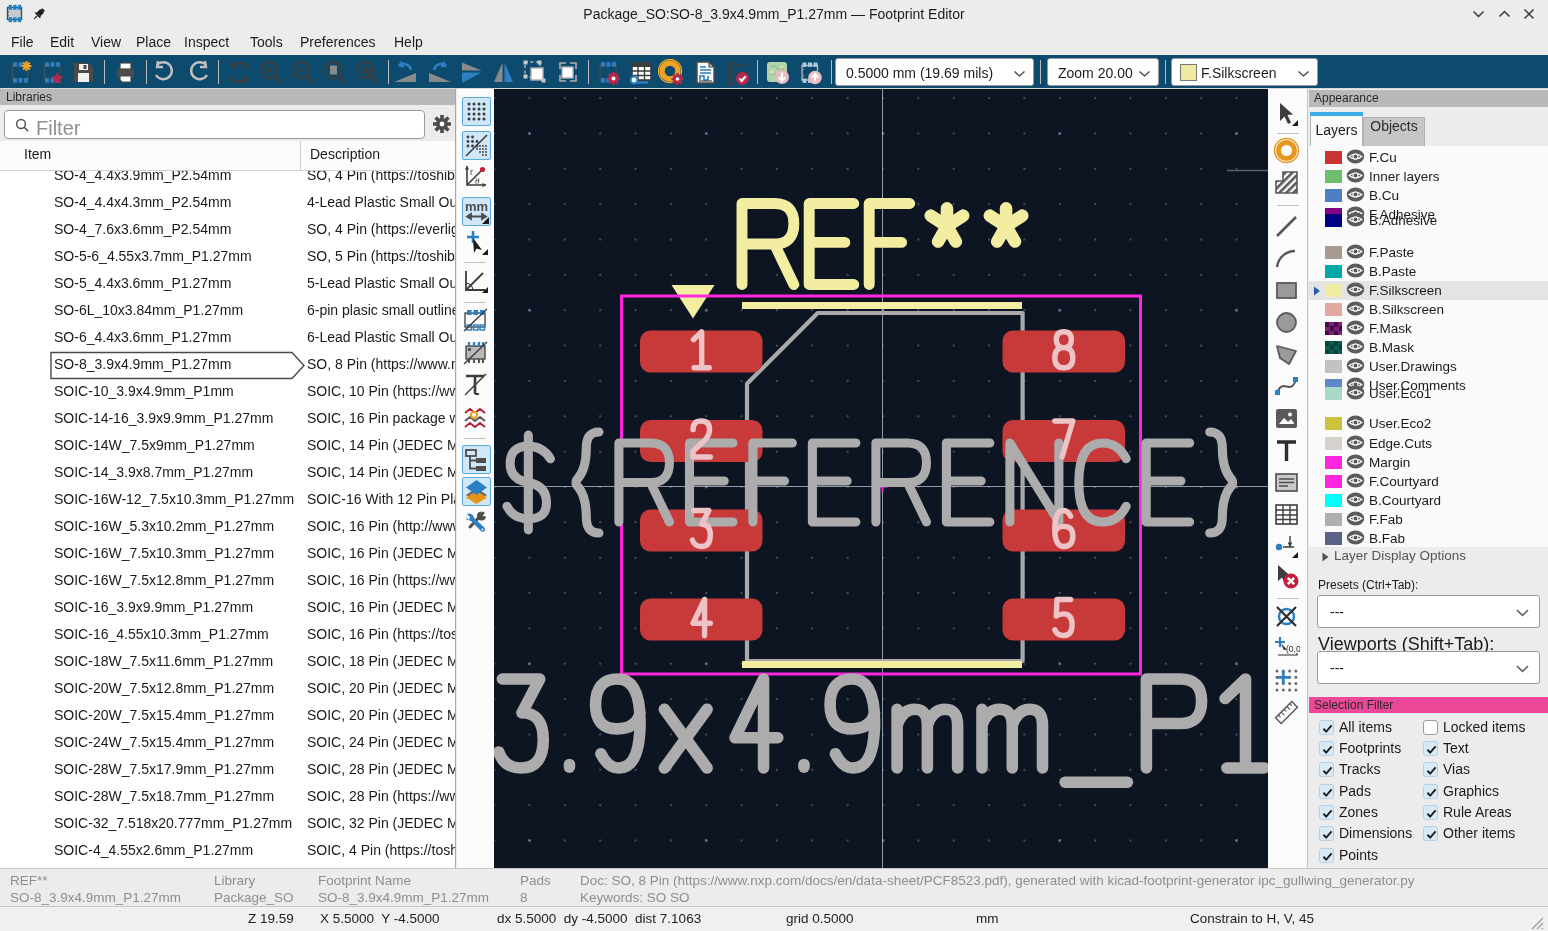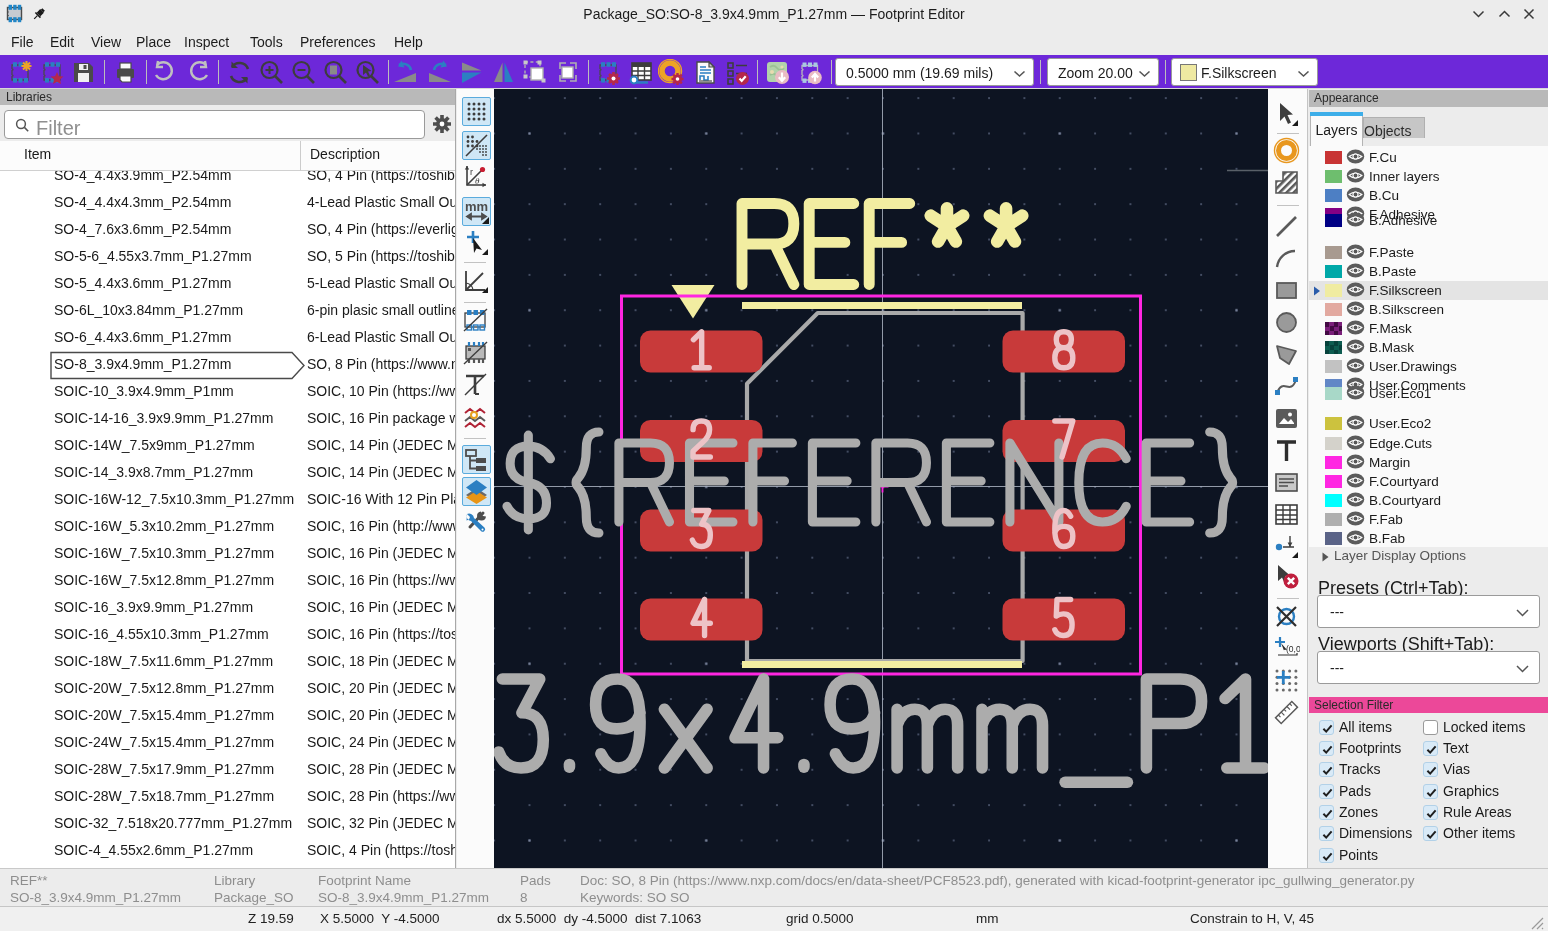--- a/index.html
+++ b/index.html
@@ -3,21 +3,21 @@
 <meta charset="utf-8">
 <style>
 *{margin:0;padding:0;box-sizing:border-box;}
 html,body{width:1548px;height:931px;overflow:hidden;}
 body{font-family:"Liberation Sans",sans-serif;background:#ececec;position:relative;color:#1a1a1a;}
 .abs{position:absolute;}
 .titlebar{position:absolute;left:0;top:0;width:1548px;height:28px;background:#ececec;}
 .title-text{position:absolute;left:0;right:0;top:6px;text-align:center;font-size:14px;color:#1c1c1c;}
 .menubar{position:absolute;left:0;top:28px;width:1548px;height:27px;background:#ececec;}
 .menubar span{position:absolute;top:6px;font-size:14px;color:#1c1c1c;}
-.toolbar{position:absolute;left:0;top:55px;width:1548px;height:34px;background:#6d28d9;border-bottom:1px solid #d8d8d8;}
+.toolbar{position:absolute;left:0;top:55px;width:1548px;height:34px;background:#0c4a6e;border-bottom:1px solid #d8d8d8;}
 .tsep{position:absolute;top:5px;width:1px;height:24px;background:#bdbdbd;}
 .combo{position:absolute;top:3px;height:28px;background:#fff;border:1px solid #9a9a9a;border-radius:3px;font-size:14px;color:#1c1c1c;}
 .combo .ct{position:absolute;left:10px;top:6px;white-space:nowrap;}
 .chev{position:absolute;top:12px;width:11px;height:6px;}
 .main{position:absolute;left:0;top:89px;width:1548px;height:779px;}
 
 .libpanel{position:absolute;left:0;top:0;width:456px;height:779px;background:#fff;border-right:1px solid #a8a8a8;overflow:hidden;}
 .caption{background:#b9b9b9;font-size:12px;color:#2a2a2a;}
 .libcap{position:absolute;left:0;top:0;width:456px;height:16px;padding:1px 0 0 6px;}
 .filterarea{position:absolute;left:0;top:16px;width:456px;height:53px;background:#ececec;}
@@ -724,21 +724,21 @@
             <rect x="2" y="9.5" width="23" height="8" fill="#fff" stroke="#5a5a5a" stroke-width="1.5"></rect>
             <path d="M6 9.5 v3 M10 9.5 v4.5 M14 9.5 v3 M18 9.5 v4.5 M22 9.5 v3" stroke="#5a5a5a" stroke-width="1.2"></path>
           </g>
         </svg>
       </div>
 </div>
   <div class="apanel" id="apanel">
 <div class="caption acap">Appearance</div>
 <div class="abs" style="left:1px;top:23px;width:53px;height:4px;background:#3daee9"></div>
 <div class="abs" style="left:1px;top:27px;width:53px;height:30px;background:#fafafa;border-left:1px solid #b4b4b4;border-right:1px solid #b4b4b4;font-size:14px;color:#1a1a1a;text-align:center;padding-top:6px">Layers</div>
-<div class="abs" style="left:54px;top:28px;width:62px;height:21px;background:#c6c6c6;border:1px solid #b0b0b0;border-bottom:none;font-size:14px;color:#2d2d2d;text-align:left;padding-top:5px">Objects</div>
+<div class="abs" style="left:54px;top:28px;width:62px;height:29px;background:#c6c6c6;border:1px solid #b0b0b0;border-bottom:none;font-size:14px;color:#2d2d2d;text-align:center;">Objects</div>
 <div class="tabpane"></div>
 <div class="layrow" style="top:59.0px;">
         <div class="sw" style="background:#c83434;"></div>
         <div class="eyewrap"><svg width="19" height="15" viewBox="0 0 20 16">
             <ellipse cx="10" cy="8" rx="9.3" ry="7.4" fill="#5c5c5c"></ellipse>
             <path d="M3.2 8 Q10 2.8 16.8 8 Q10 13.2 3.2 8 Z" fill="none" stroke="#fff" stroke-width="1.2"></path>
             <circle cx="10" cy="8" r="2.7" fill="#575757" stroke="#fff" stroke-width="1.2"></circle>
             <circle cx="10" cy="8" r="1" fill="#fff" opacity="0"></circle>
           </svg></div>
         <div class="lname">F.Cu</div>
@@ -944,21 +944,21 @@
             <circle cx="10" cy="8" r="2.7" fill="#575757" stroke="#fff" stroke-width="1.2"></circle>
             <circle cx="10" cy="8" r="1" fill="#fff" opacity="0"></circle>
           </svg></div>
         <div class="lname">B.Fab</div>
       </div>
 <div class="abs" style="left:0;top:458px;width:239px;height:22px;background:#ececec"></div>
 <svg class="abs" style="left:13px;top:463px" width="7" height="10" viewBox="0 0 7 10">
         <path d="M0.5 0.5 L6.5 5 L0.5 9.5 Z" fill="#555"></path>
       </svg>
 <div class="abs" style="left:25px;top:459px;font-size:13.5px;color:#555">Layer Display Options</div>
-<div class="abs" style="left:9px;top:489px;font-size:18px;color:#1a1a1a">Presets (Ctrl+Tab):</div>
+<div class="abs" style="left:9px;top:489px;font-size:12px;color:#1a1a1a">Presets (Ctrl+Tab):</div>
 <div class="acombo" style="top:506px">
         <span class="abs" style="left:12px;top:8px">---</span>
         <svg class="abs" style="right:10px;top:13px" width="13" height="8" viewBox="0 0 13 8">
           <path d="M1 1 L6.5 6.5 L12 1" fill="none" stroke="#555" stroke-width="1.5"></path>
         </svg>
       </div>
 <div class="abs" style="left:9px;top:545px;font-size:18px;color:#1a1a1a">Viewports (Shift+Tab):</div>
 <div class="acombo" style="top:562px">
         <span class="abs" style="left:12px;top:8px">---</span>
         <svg class="abs" style="right:10px;top:13px" width="13" height="8" viewBox="0 0 13 8">

